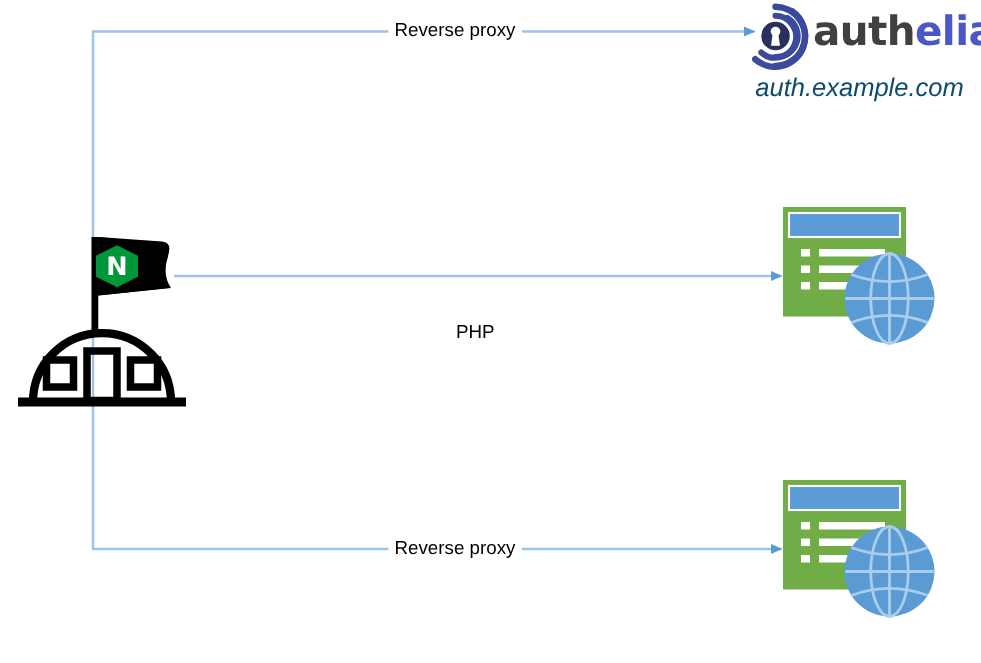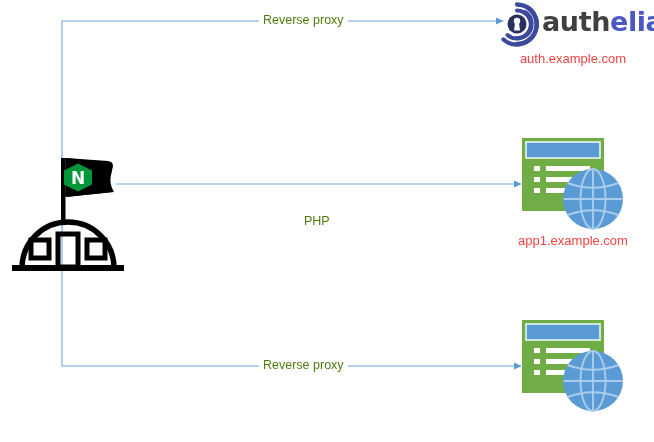--- a/index.html
+++ b/index.html
@@ -22,34 +22,35 @@
     position: absolute;
     left: 0;
     top: 0;
     width: 654px;
     height: 442px;
   }
   .edge-label {
     position: absolute;
     font-family: "Liberation Sans", sans-serif;
     font-size: 12.5px;
-    color: #4d7c0f;
+    color: #000000;
     white-space: nowrap;
     background: #ffffff;
     padding: 0 4px;
     line-height: 15px;
   }
   .node-label {
     position: absolute;
     font-family: "Liberation Sans", sans-serif;
-    font-size: 13px;
-    color: #ef4444;
+    font-size: 17px;
+    color: #0c4a6e;
     white-space: nowrap;
     text-align: center;
     line-height: 16px;
+    font-style: italic;
   }
   .node {
     position: absolute;
   }
   .wordmark {
     position: absolute;
     font-family: "DejaVu Sans", sans-serif;
     font-size: 27px;
     font-weight: bold;
     letter-spacing: -0.4px;
@@ -147,21 +148,20 @@
       <g fill="none" stroke="#a9cdec" stroke-width="1.9">
         <ellipse cx="71" cy="61" rx="12.5" ry="30"></ellipse>
         <line x1="71" y1="31" x2="71" y2="91"></line>
         <line x1="41.5" y1="61" x2="100.5" y2="61"></line>
         <path d="M 45.5 45 Q 71 54.5 96.5 45"></path>
         <path d="M 45.5 77 Q 71 67.5 96.5 77"></path>
       </g>
     </svg>
   </div>
 
-  <div class="node-label" style="left:492px; top:233px; width:162px;">app1.example.com</div>
 
   <div class="node" style="left:522px; top:320px; width:103px; height:92px;">
     <svg viewBox="0 0 103 92" width="103" height="92">
       <rect x="0" y="0" width="82" height="73" fill="#70ad47"></rect>
       <rect x="4" y="4" width="74" height="16" fill="#5b9bd5" stroke="#ffffff" stroke-width="1.4"></rect>
       <rect x="12" y="28" width="6" height="5" fill="#ffffff"></rect>
       <rect x="24" y="28" width="44" height="5" fill="#ffffff"></rect>
       <rect x="12" y="39" width="6" height="5" fill="#ffffff"></rect>
       <rect x="24" y="39" width="44" height="5" fill="#ffffff"></rect>
       <rect x="12" y="50" width="6" height="5" fill="#ffffff"></rect>

